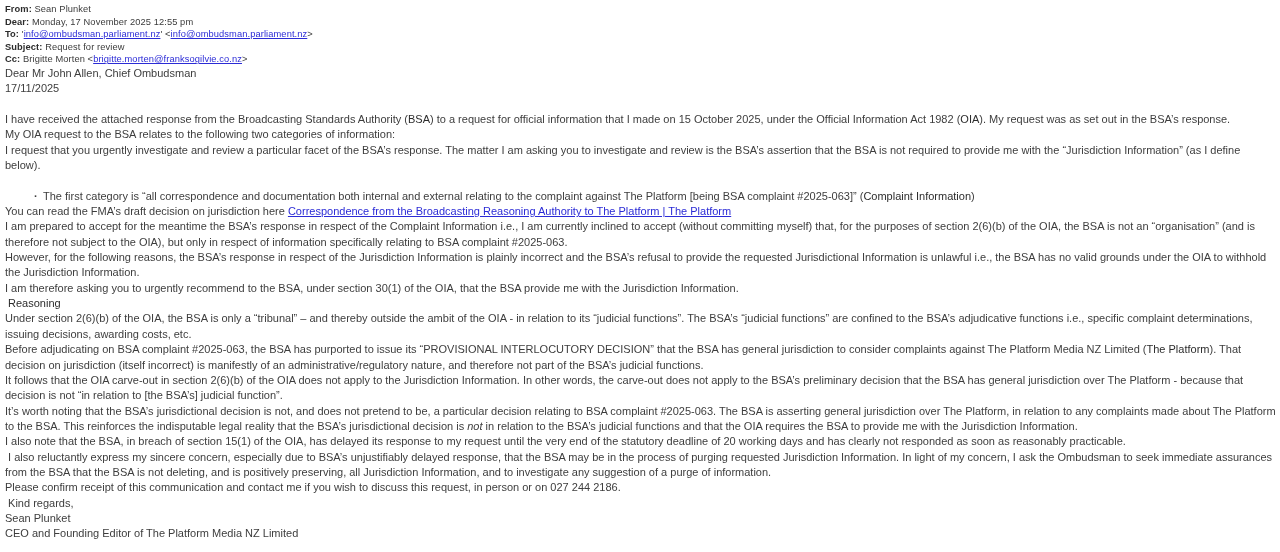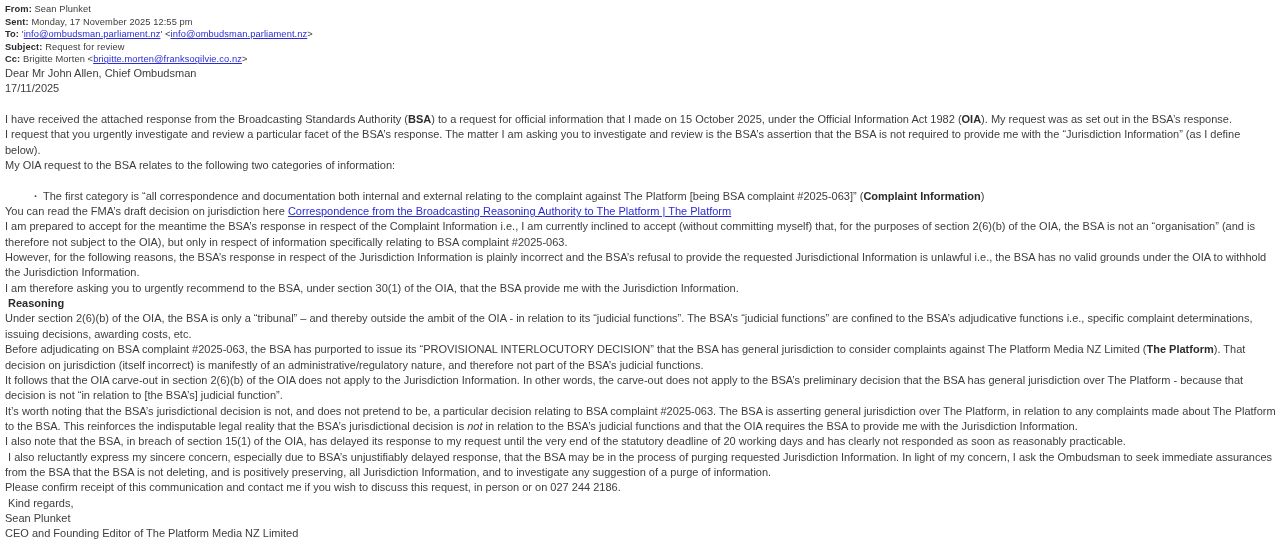--- a/index.html
+++ b/index.html
@@ -46,45 +46,45 @@
     padding-left: 38px;
   }
   .bullet-item::before {
     content: "\00B7";
     position: absolute;
     left: 29px;
     top: 0;
     font-weight: bold;
     color: #3d3d3d;
   }
-  .b { font-weight: bold; color: #2c2c2c; }
+  .b { font-weight: normal; color: #2c2c2c; }
   .i { font-style: italic; }
   a.link {
     color: var(--link-color, #2b2bd6);
     cursor: pointer;
   }
 </style>
 </head>
 <body>
 
 <div class="page">
   <div id="email-header" class="email-header">
       <div class="h-row"><span class="h-label">From:</span> <span>Sean Plunket</span></div>
-      <div class="h-row"><span class="h-label">Sent:</span> <span>Monday, 17 November 2025 12:55 pm</span></div>
+      <div class="h-row"><span class="h-label">Dear:</span> <span>Monday, 17 November 2025 12:55 pm</span></div>
       <div class="h-row"><span class="h-label">To:</span> <span>'</span><a class="link" href="#">info@ombudsman.parliament.nz</a><span>' &lt;</span><a class="link" href="#">info@ombudsman.parliament.nz</a><span>&gt;</span></div>
       <div class="h-row"><span class="h-label">Subject:</span> <span>Request for review</span></div>
       <div class="h-row"><span class="h-label">Cc:</span> <span>Brigitte Morten &lt;</span><a class="link" href="#">brigitte.morten@franksogilvie.co.nz</a><span>&gt;</span></div>
     </div>
   <div id="email-body" class="email-body">
       <div class="para"><span>Dear Mr John Allen, Chief Ombudsman</span></div>
       <div class="para"><span>17/11/2025</span></div>
       <div class="blank-line"></div>
       <div class="para"><span>I have received the attached response from the Broadcasting Standards Authority (</span><span class="b">BSA</span><span>) to a request for official information that I made on 15 October 2025, under the Official Information Act 1982 (</span><span class="b">OIA</span><span>). My request was as set out in the BSA’s response.</span></div>
+      <div class="para"><span>My OIA request to the BSA relates to the following two categories of information:</span></div>
       <div class="para"><span>I request that you urgently investigate and review a particular facet of the BSA’s response. The matter I am asking you to investigate and review is the BSA’s assertion that the BSA is not required to provide me with the “Jurisdiction Information” (as I define below).</span></div>
-      <div class="para"><span>My OIA request to the BSA relates to the following two categories of information:</span></div>
       <div class="blank-line"></div>
       <div class="bullet-item"><span>The first category is “all correspondence and documentation both internal and external relating to the complaint against The Platform [being BSA complaint #2025-063]” (</span><span class="b">Complaint Information</span><span>)</span></div>
       <div class="para"><span>You can read the FMA’s draft decision on jurisdiction here </span><a class="link" href="#">Correspondence from the Broadcasting Reasoning Authority to The Platform | The Platform</a></div>
       <div class="para"><span>I am prepared to accept for the meantime the BSA’s response in respect of the Complaint Information i.e., I am currently inclined to accept (without committing myself) that, for the purposes of section 2(6)(b) of the OIA, the BSA is not an “organisation” (and is therefore not subject to the OIA), but only in respect of information specifically relating to BSA complaint #2025-063.</span></div>
       <div class="para"><span>However, for the following reasons, the BSA’s response in respect of the Jurisdiction Information is plainly incorrect and the BSA’s refusal to provide the requested Jurisdictional Information is unlawful i.e., the BSA has no valid grounds under the OIA to withhold the Jurisdiction Information.</span></div>
       <div class="para"><span>I am therefore asking you to urgently recommend to the BSA, under section 30(1) of the OIA, that the BSA provide me with the Jurisdiction Information.</span></div>
       <div class="para"><span> </span><span class="b">Reasoning</span></div>
       <div class="para"><span>Under section 2(6)(b) of the OIA, the BSA is only a “tribunal” – and thereby outside the ambit of the OIA - in relation to its “judicial functions”. The BSA’s “judicial functions” are confined to the BSA’s adjudicative functions i.e., specific complaint determinations, issuing decisions, awarding costs, etc.</span></div>
       <div class="para"><span>Before adjudicating on BSA complaint #2025-063, the BSA has purported to issue its “PROVISIONAL INTERLOCUTORY DECISION” that the BSA has general jurisdiction to consider complaints against The Platform Media NZ Limited (</span><span class="b">The Platform</span><span>). That decision on jurisdiction (itself incorrect) is manifestly of an administrative/regulatory nature, and therefore not part of the BSA’s judicial functions.</span></div>
       <div class="para"><span>It follows that the OIA carve-out in section 2(6)(b) of the OIA does not apply to the Jurisdiction Information. In other words, the carve-out does not apply to the BSA’s preliminary decision that the BSA has general jurisdiction over The Platform - because that decision is not “in relation to [the BSA’s] judicial function”.</span></div>

